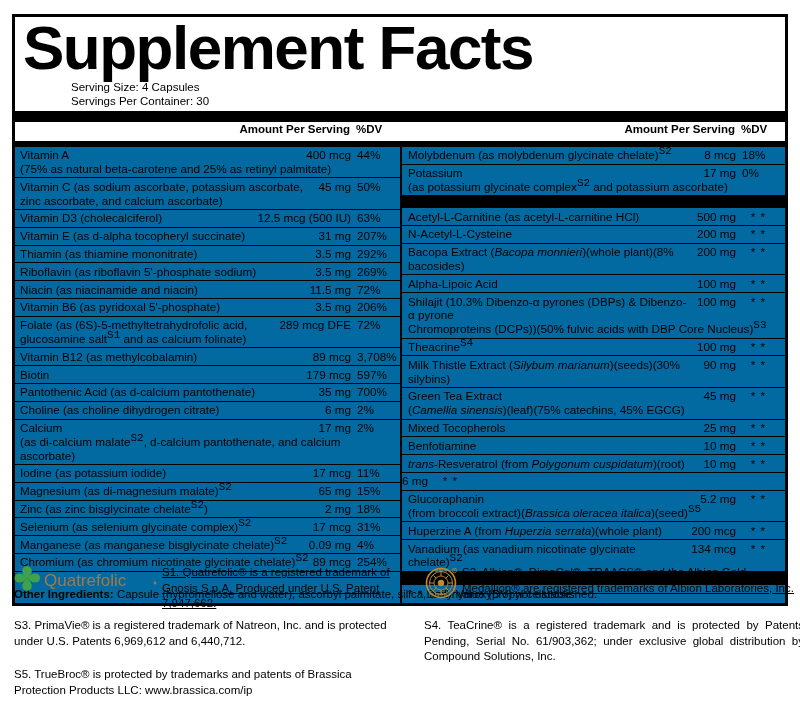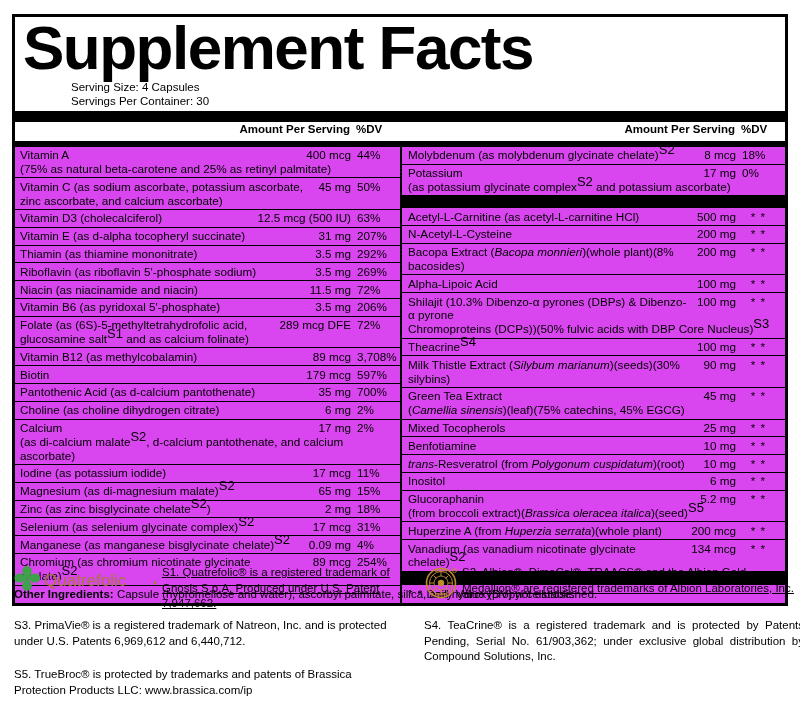--- a/index.html
+++ b/index.html
@@ -57,21 +57,21 @@
   .hdr .left  { width: 385px; padding-right: 0px; }
   .hdr .right { width: 385px; }
   .hdr .spacer { flex: 1; }
   .hdr .aps { text-align: right; white-space: nowrap; padding-right: 6px; }
   .hdr .dv  { width: 44px; text-align: left; white-space: nowrap; }
 
   
   .cols { display: flex; position: relative; }
   .col-left  { width: 385px; box-sizing: border-box; }
   .col-right { width: 385px; box-sizing: border-box; border-left: 2px solid #000; }
-  .col-left, .col-right { background: #d946ef; }
+  .col-left, .col-right { background: #0369a1; }
 
   .row {
     border-bottom: 1px solid #000;
     position: relative;
     font-size: 11.7px;
     line-height: 1.18;
     padding: 1.5px 0 1.5px 0;
     box-sizing: border-box;
   }
   .row.noline { border-bottom: none; }
@@ -96,21 +96,21 @@
     padding-left: 5px;
     padding-right: 4px;
     display: block;
   }
   .col-right .row .nm { padding-left: 6px; }
   .col-right .row .sub { padding-left: 6px; }
 
   .blackrow { background: #000; height: 12px; border-bottom: none; }
   .blackrow.tall { height: 13px; }
 
-  sup { font-size: 13px; vertical-align: super; line-height: 0; }
+  sup { font-size: 11px; vertical-align: super; line-height: 0; font-family: Liberation Mono, monospace; }
   i, .ital { font-style: italic; }
 
   .footnote-row {
     font-size: 11.7px;
     padding: 2px 0 2px 6px;
     border-bottom: none;
   }
 
   
   .other-ing {
@@ -422,21 +422,20 @@
           </div>
           <div class="row">
             <div class="line1">
               <span class="nm"><i>trans</i>-Resveratrol (from <i>Polygonum cuspidatum</i>)(root)</span>
               <span class="amt">10 mg</span>
               <span class="dv stars">* *</span>
             </div>
           </div>
           <div class="row">
             <div class="line1">
-              <span class="nm">Inositol</span>
               <span class="amt">6 mg</span>
               <span class="dv stars">* *</span>
             </div>
           </div>
           <div class="row">
             <div class="line1">
               <span class="nm">Glucoraphanin</span>
               <span class="amt">5.2 mg</span>
               <span class="dv stars">* *</span>
             </div>

